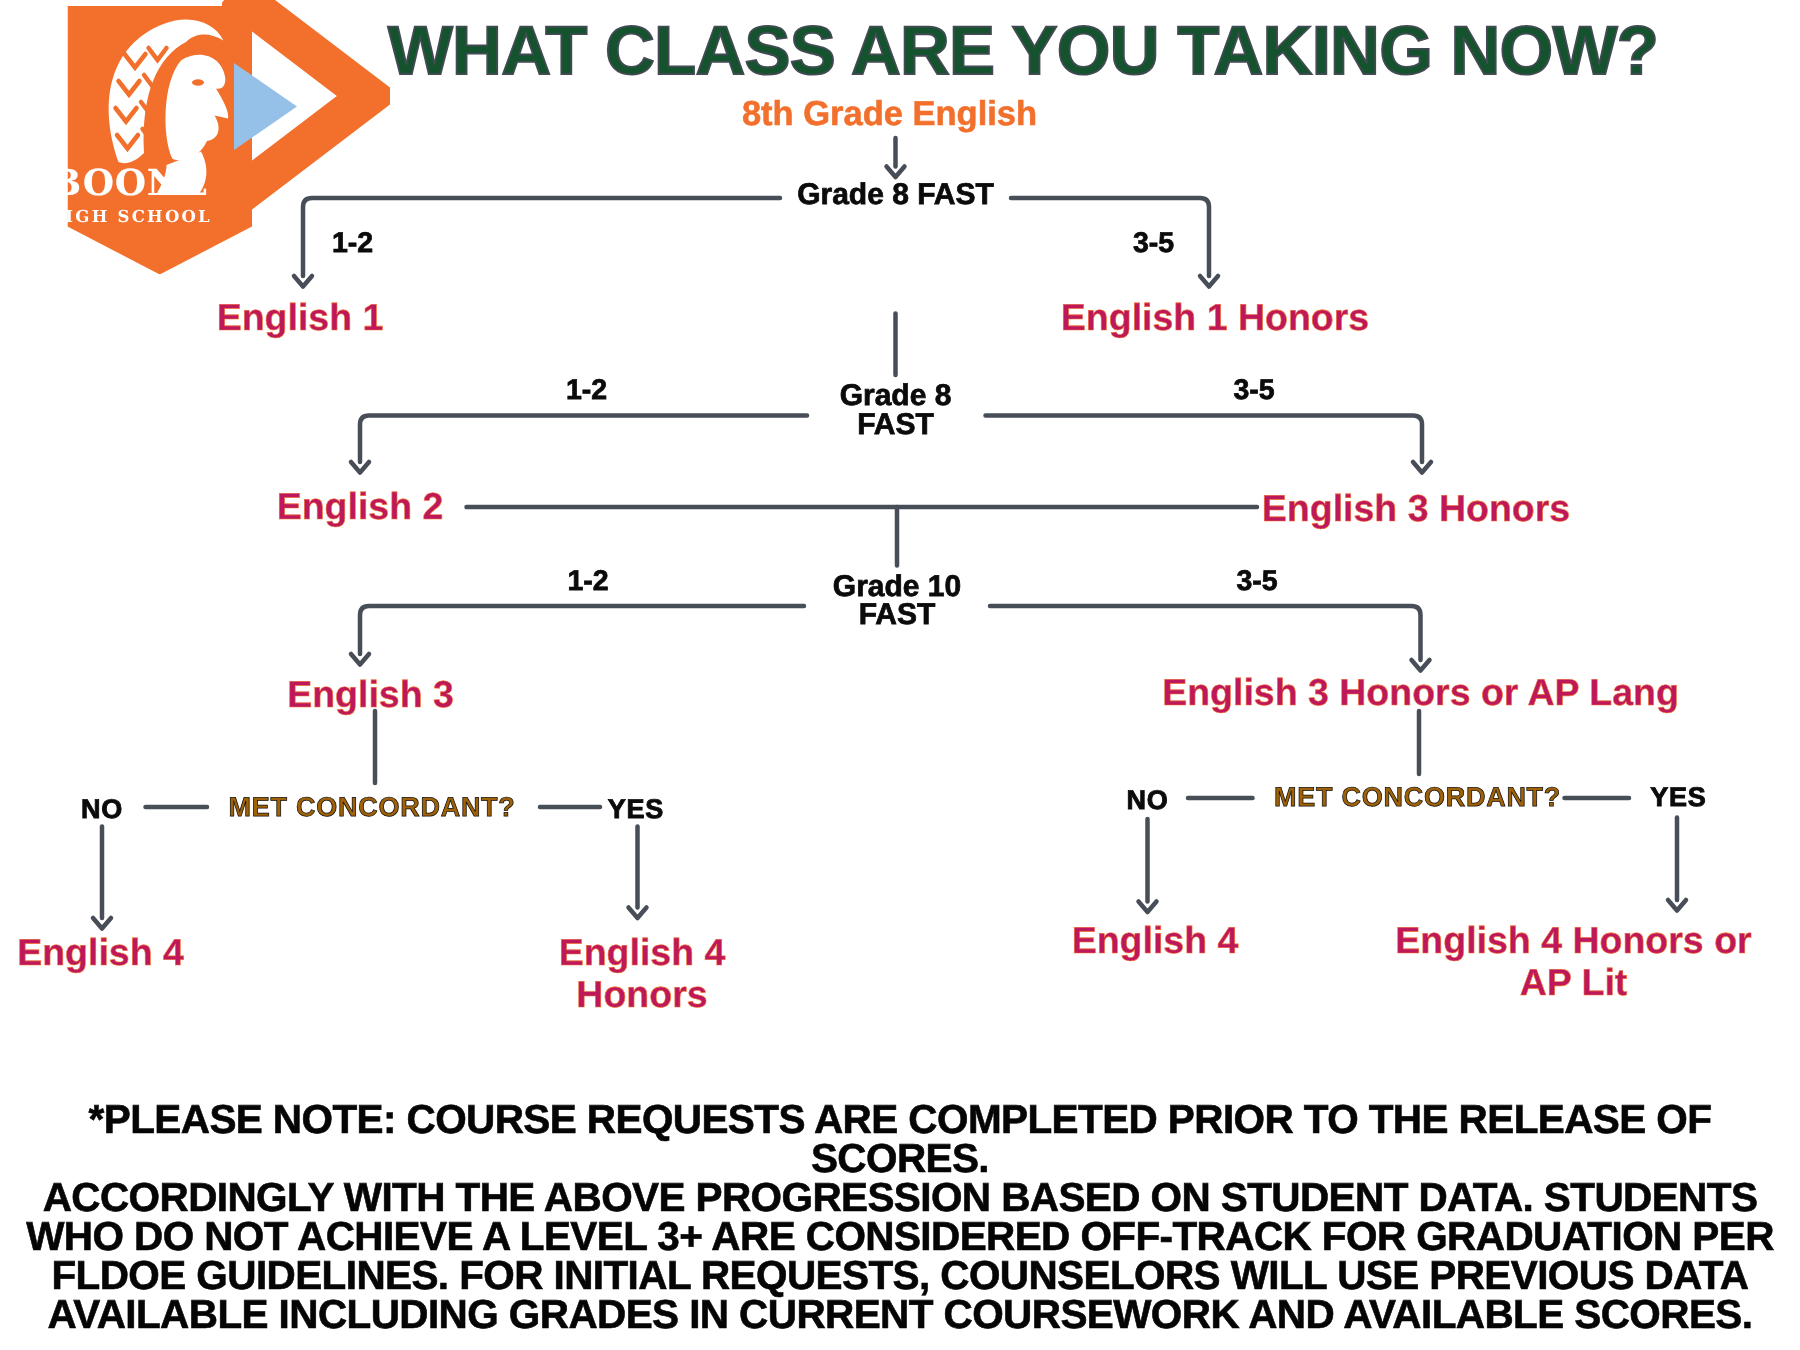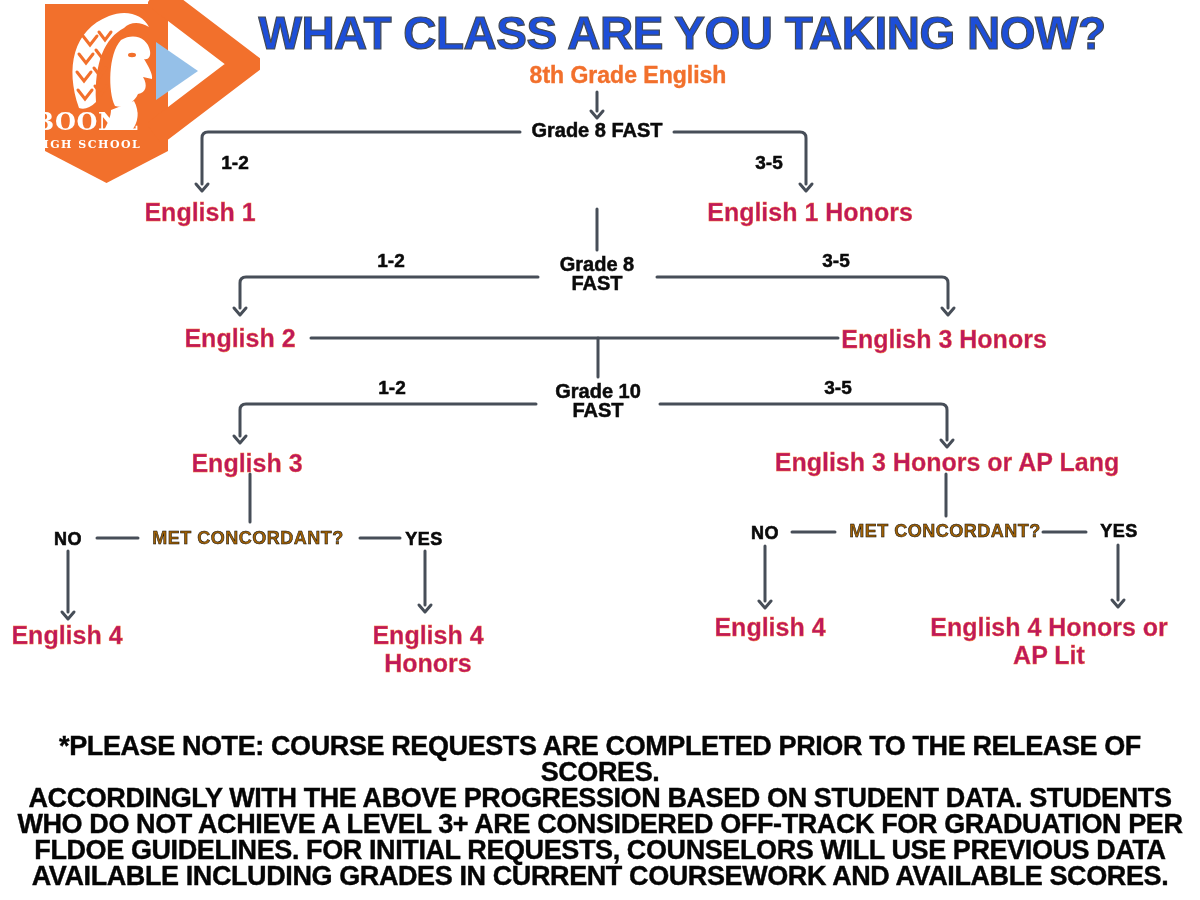--- a/index.html
+++ b/index.html
@@ -6,25 +6,25 @@
   .canvas{
     position:relative;width:1200px;height:900px;overflow:hidden;background:#ffffff;
     font-family:"Liberation Sans",sans-serif;
   }
   svg{display:block;}
   .connectors{position:absolute;left:0;top:0;pointer-events:none;}
   .c{stroke:#474E58;stroke-width:3;fill:none;stroke-linecap:round;stroke-linejoin:round;}
 
   .lbl{position:absolute;transform:translateX(-50%);white-space:nowrap;text-align:center;}
   .title{
-    font-size:46px;font-weight:bold;color:#1d4ed8;letter-spacing:-0.5px;text-align:center;
+    font-size:46px;font-weight:bold;color:#14532d;letter-spacing:-0.5px;text-align:center;
     -webkit-text-stroke:1.2px #434A54;
   }
   .course{font-size:25px;font-weight:bold;color:#be185d;-webkit-text-stroke:0.4px #F2702C;line-height:28px;}
-  .start{font-size:23px;font-weight:bold;color:#F2702C;margin-left:35px;-webkit-text-stroke:0.4px #F2702C;}
+  .start{font-size:23px;font-weight:bold;color:#F2702C;-webkit-text-stroke:0.4px #F2702C;}
   .fast{font-size:20px;font-weight:bold;color:#0B0B0B;-webkit-text-stroke:0.5px #0B0B0B;line-height:19px;}
   .range{font-size:19px;font-weight:bold;color:#0B0B0B;-webkit-text-stroke:0.5px #0B0B0B;}
   .concord{font-size:18px;font-weight:bold;color:#a16207;letter-spacing:0.5px;-webkit-text-stroke:0.5px #0B0B0B;}
   .noyes{font-size:18px;font-weight:bold;color:#0B0B0B;letter-spacing:0.5px;-webkit-text-stroke:0.6px #0B0B0B;}
 
   .note{position:absolute;left:0;top:733px;width:1200px;text-align:center;}
   .note div{
     font-size:27px;font-weight:bold;color:#050505;line-height:26px;letter-spacing:-0.4px;
     -webkit-text-stroke:0.4px #050505;
   }

